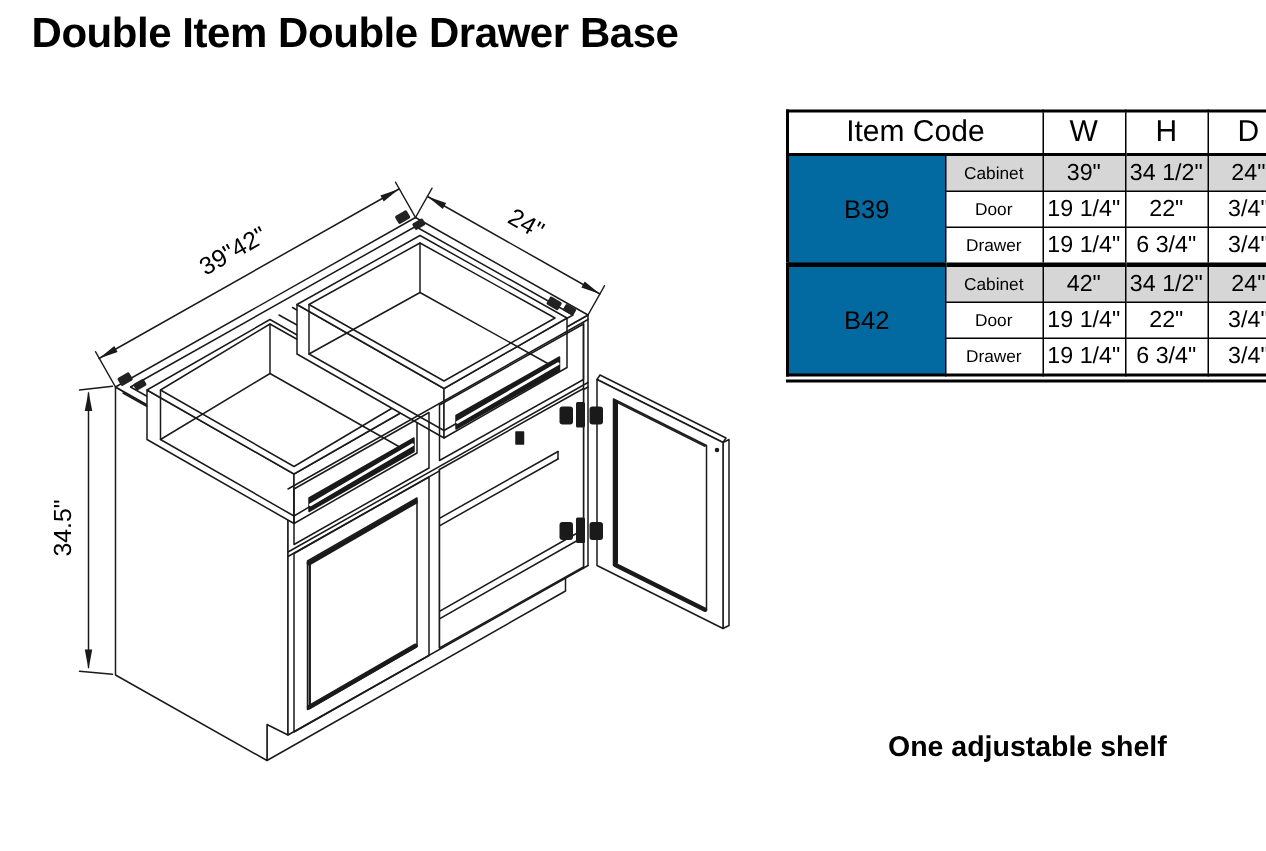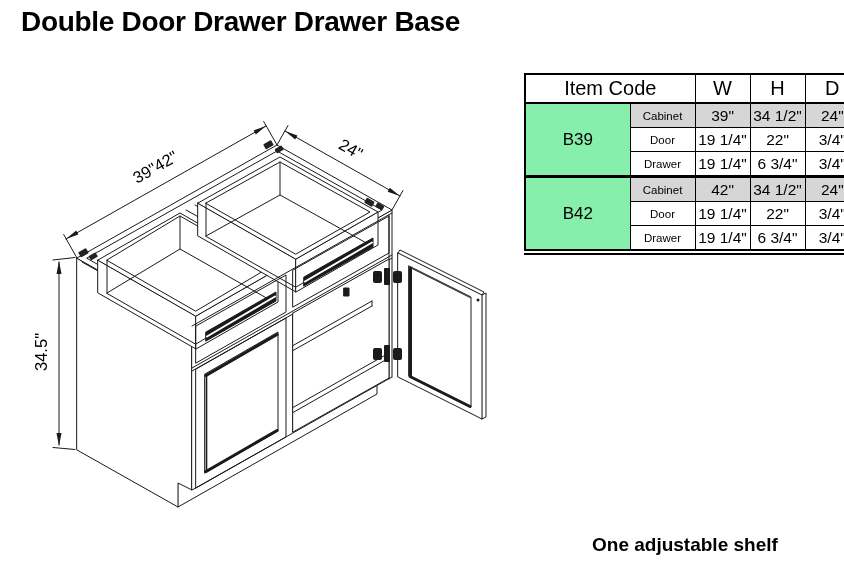--- a/index.html
+++ b/index.html
@@ -1,45 +1,45 @@
 <!DOCTYPE html>
 <html><head>
 <meta charset="utf-8">
 <style>
   html,body{margin:0;padding:0;background:#fff;}
   .page{position:relative;width:844px;height:567px;background:#ffffff;overflow:hidden;
         font-family:"Liberation Sans",sans-serif;color:#000;}
   .title{position:absolute;left:21px;top:6px;font-size:28px;font-weight:700;
          letter-spacing:-0.3px;white-space:nowrap;}
-  .note{position:absolute;left:592px;top:534px;font-size:19px;font-weight:700;white-space:nowrap;}
+  .note{position:absolute;left:592px;top:488px;font-size:19px;font-weight:700;white-space:nowrap;}
 
   
   .diagram{position:absolute;left:0;top:0;width:520px;height:567px;}
 
   
   .tblwrap{position:absolute;left:524px;top:73px;border-bottom:2px solid #000;padding-bottom:2px;}
   table.spec{border-collapse:collapse;table-layout:fixed;width:335px;background:#fff;}
   table.spec col.c-code{width:105px;} table.spec col.c-part{width:65px;}
   table.spec col.c-w{width:55px;} table.spec col.c-h{width:55px;} table.spec col.c-d{width:55px;}
   table.spec th, table.spec td{border:1px solid #000;padding:0;text-align:center;vertical-align:middle;}
   table.spec{border:2px solid #000;}
   tr.hdr th{height:27px;font-size:20px;font-weight:400;border-bottom:2px solid #000;}
   th.itemcode{font-size:20px;}
-  td.code{font-size:17px;background:#86efac;}
+  td.code{font-size:17px;background:#0369a1;}
   td.part{font-size:11.5px;height:23px;}
   td.val{font-size:15.5px;height:23px;white-space:nowrap;}
   tbody.grp2 tr:first-child td{border-top:3px solid #000;}
   tr.shaded td.part, tr.shaded td.val{background:#d6d6d6;text-align:center;}
 </style>
 </head>
 <body>
 
 <div class="page">
 
-  <div class="title">Double Door Drawer Drawer Base</div>
+  <div class="title">Double Item Double Drawer Base</div>
 
   <div class="diagram">
   <svg width="520" height="567" viewBox="0 0 520 567" xmlns="http://www.w3.org/2000/svg" fill="none" stroke="#1a1a1a" stroke-width="1" stroke-linejoin="round" stroke-linecap="round">
 
     <g>
       <polygon points="178,483 377,369 377,394 178,507" fill="#ffffff"></polygon>
       <line x1="392" y1="377" x2="377" y2="370"></line>
     </g>
 
     <polygon fill="#ffffff" points="77,258 192,323 192,490 178,483 178,507 77,450"></polygon>

